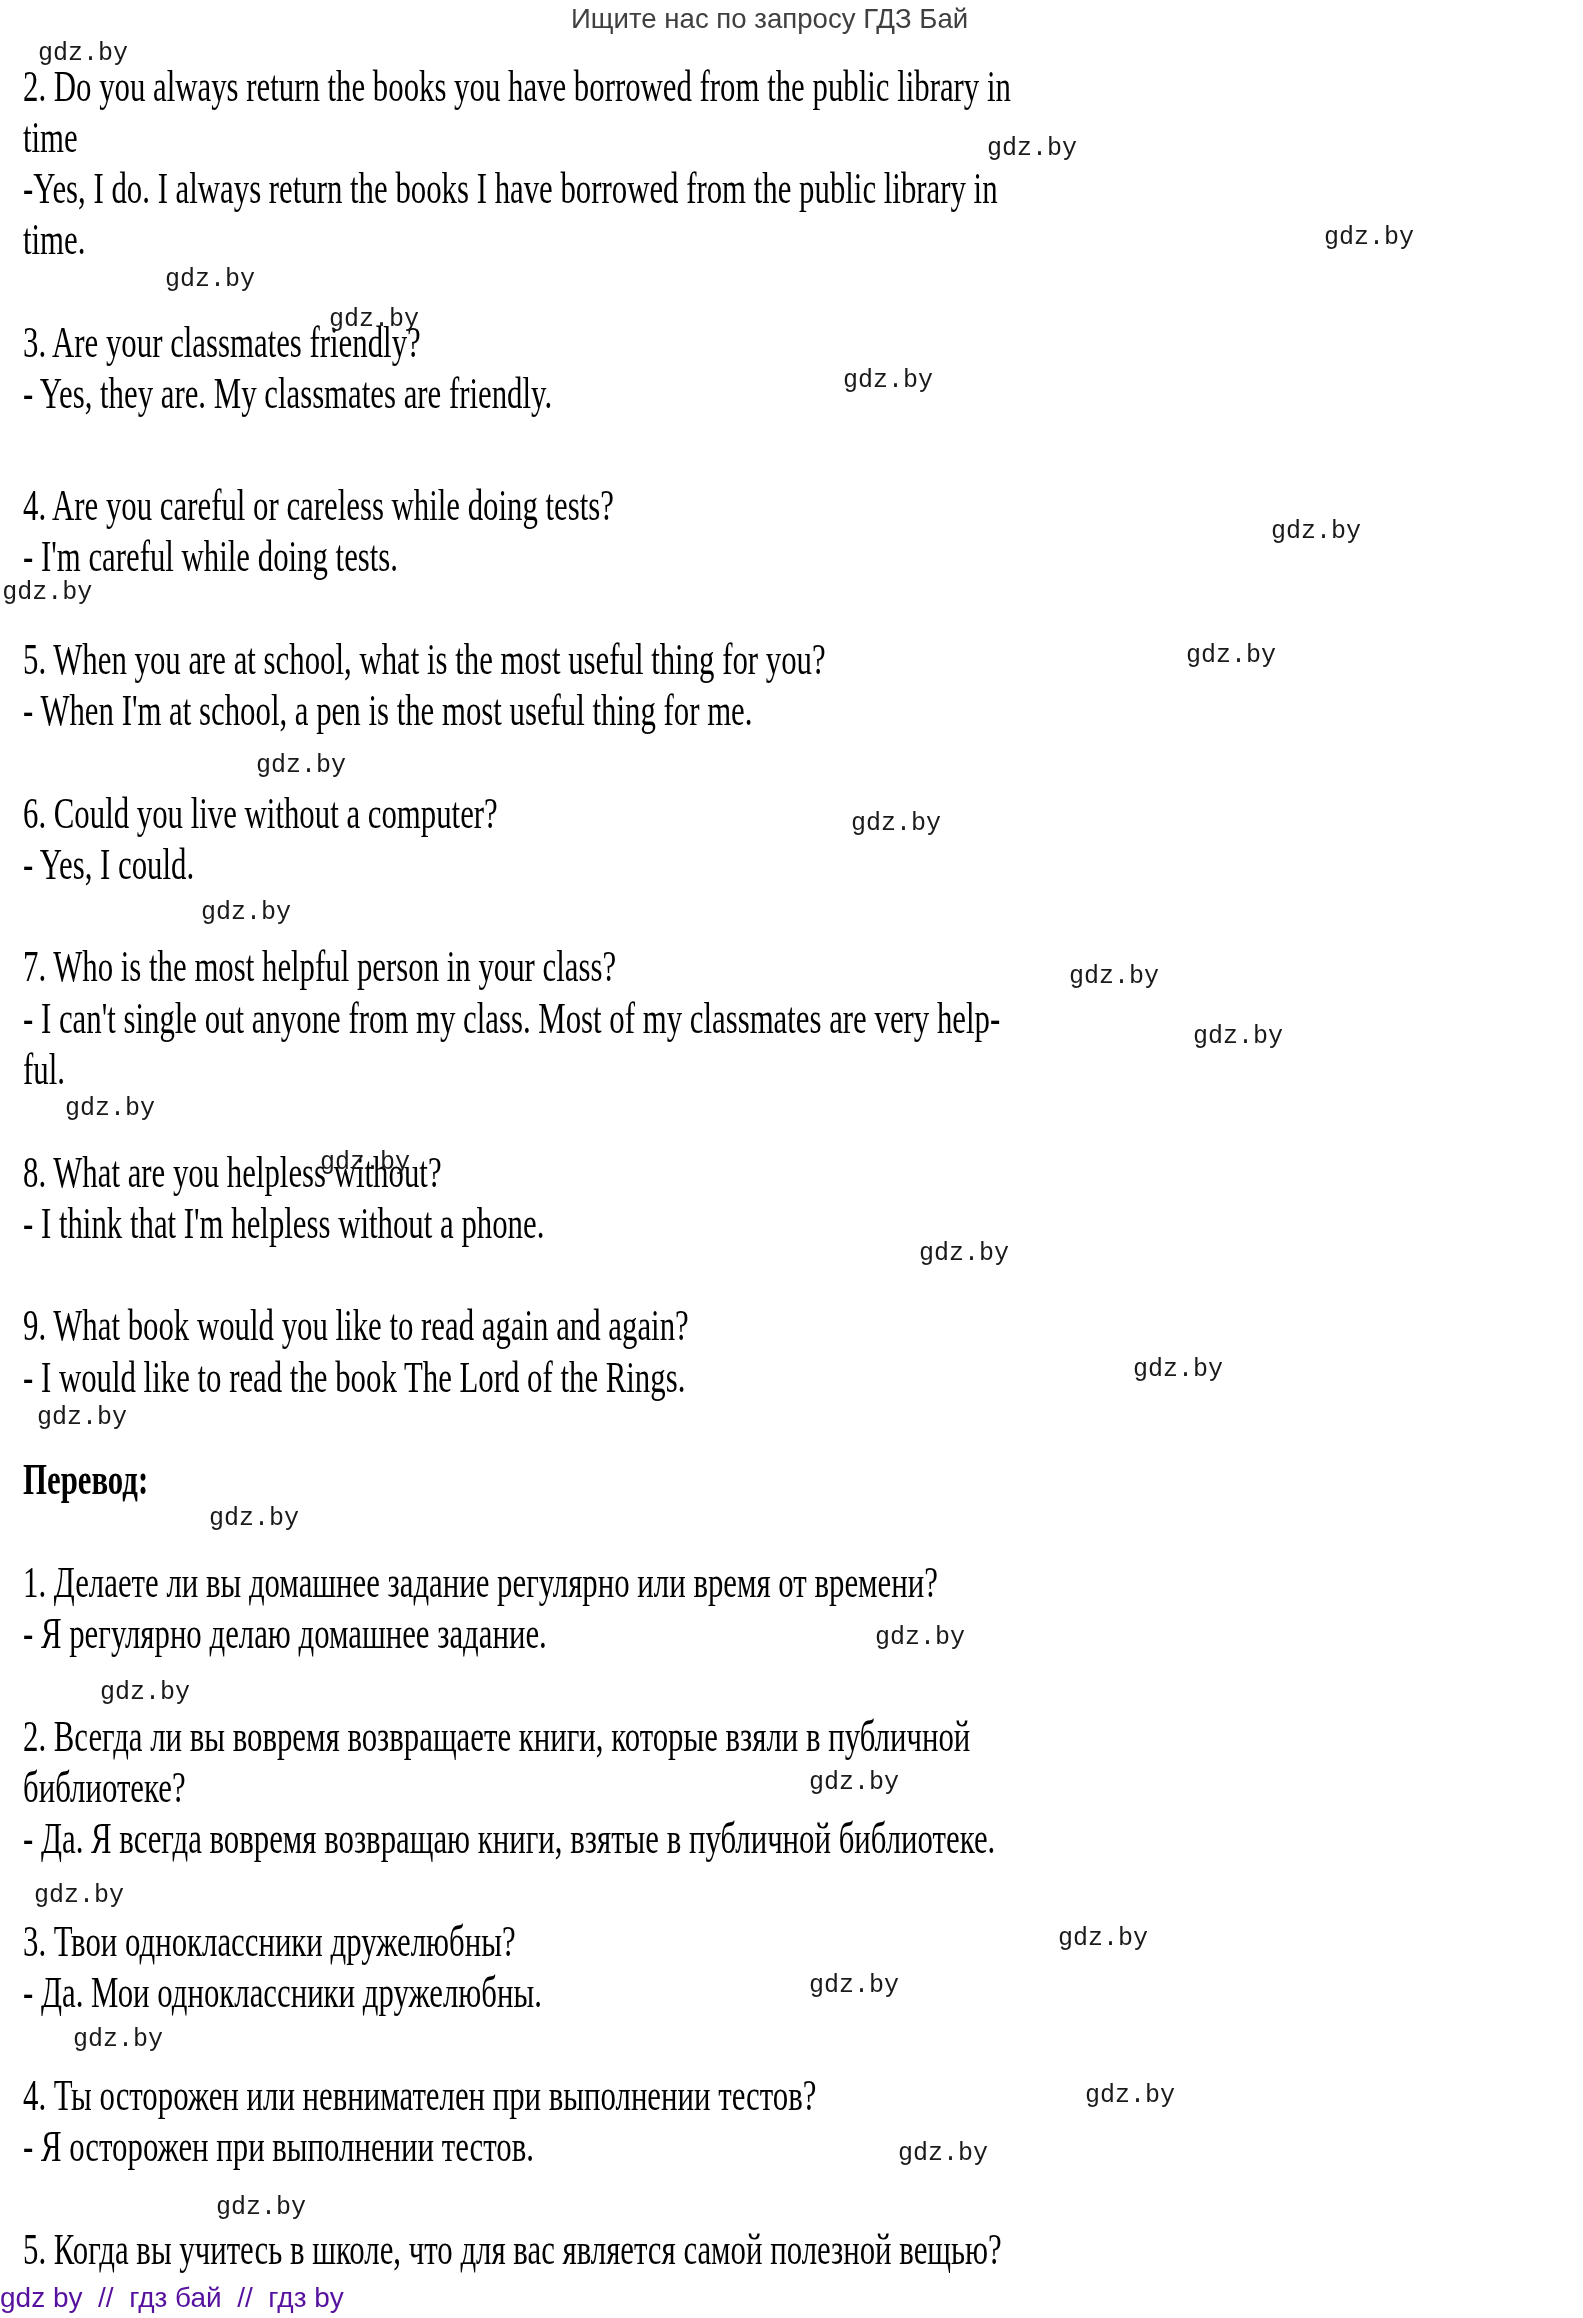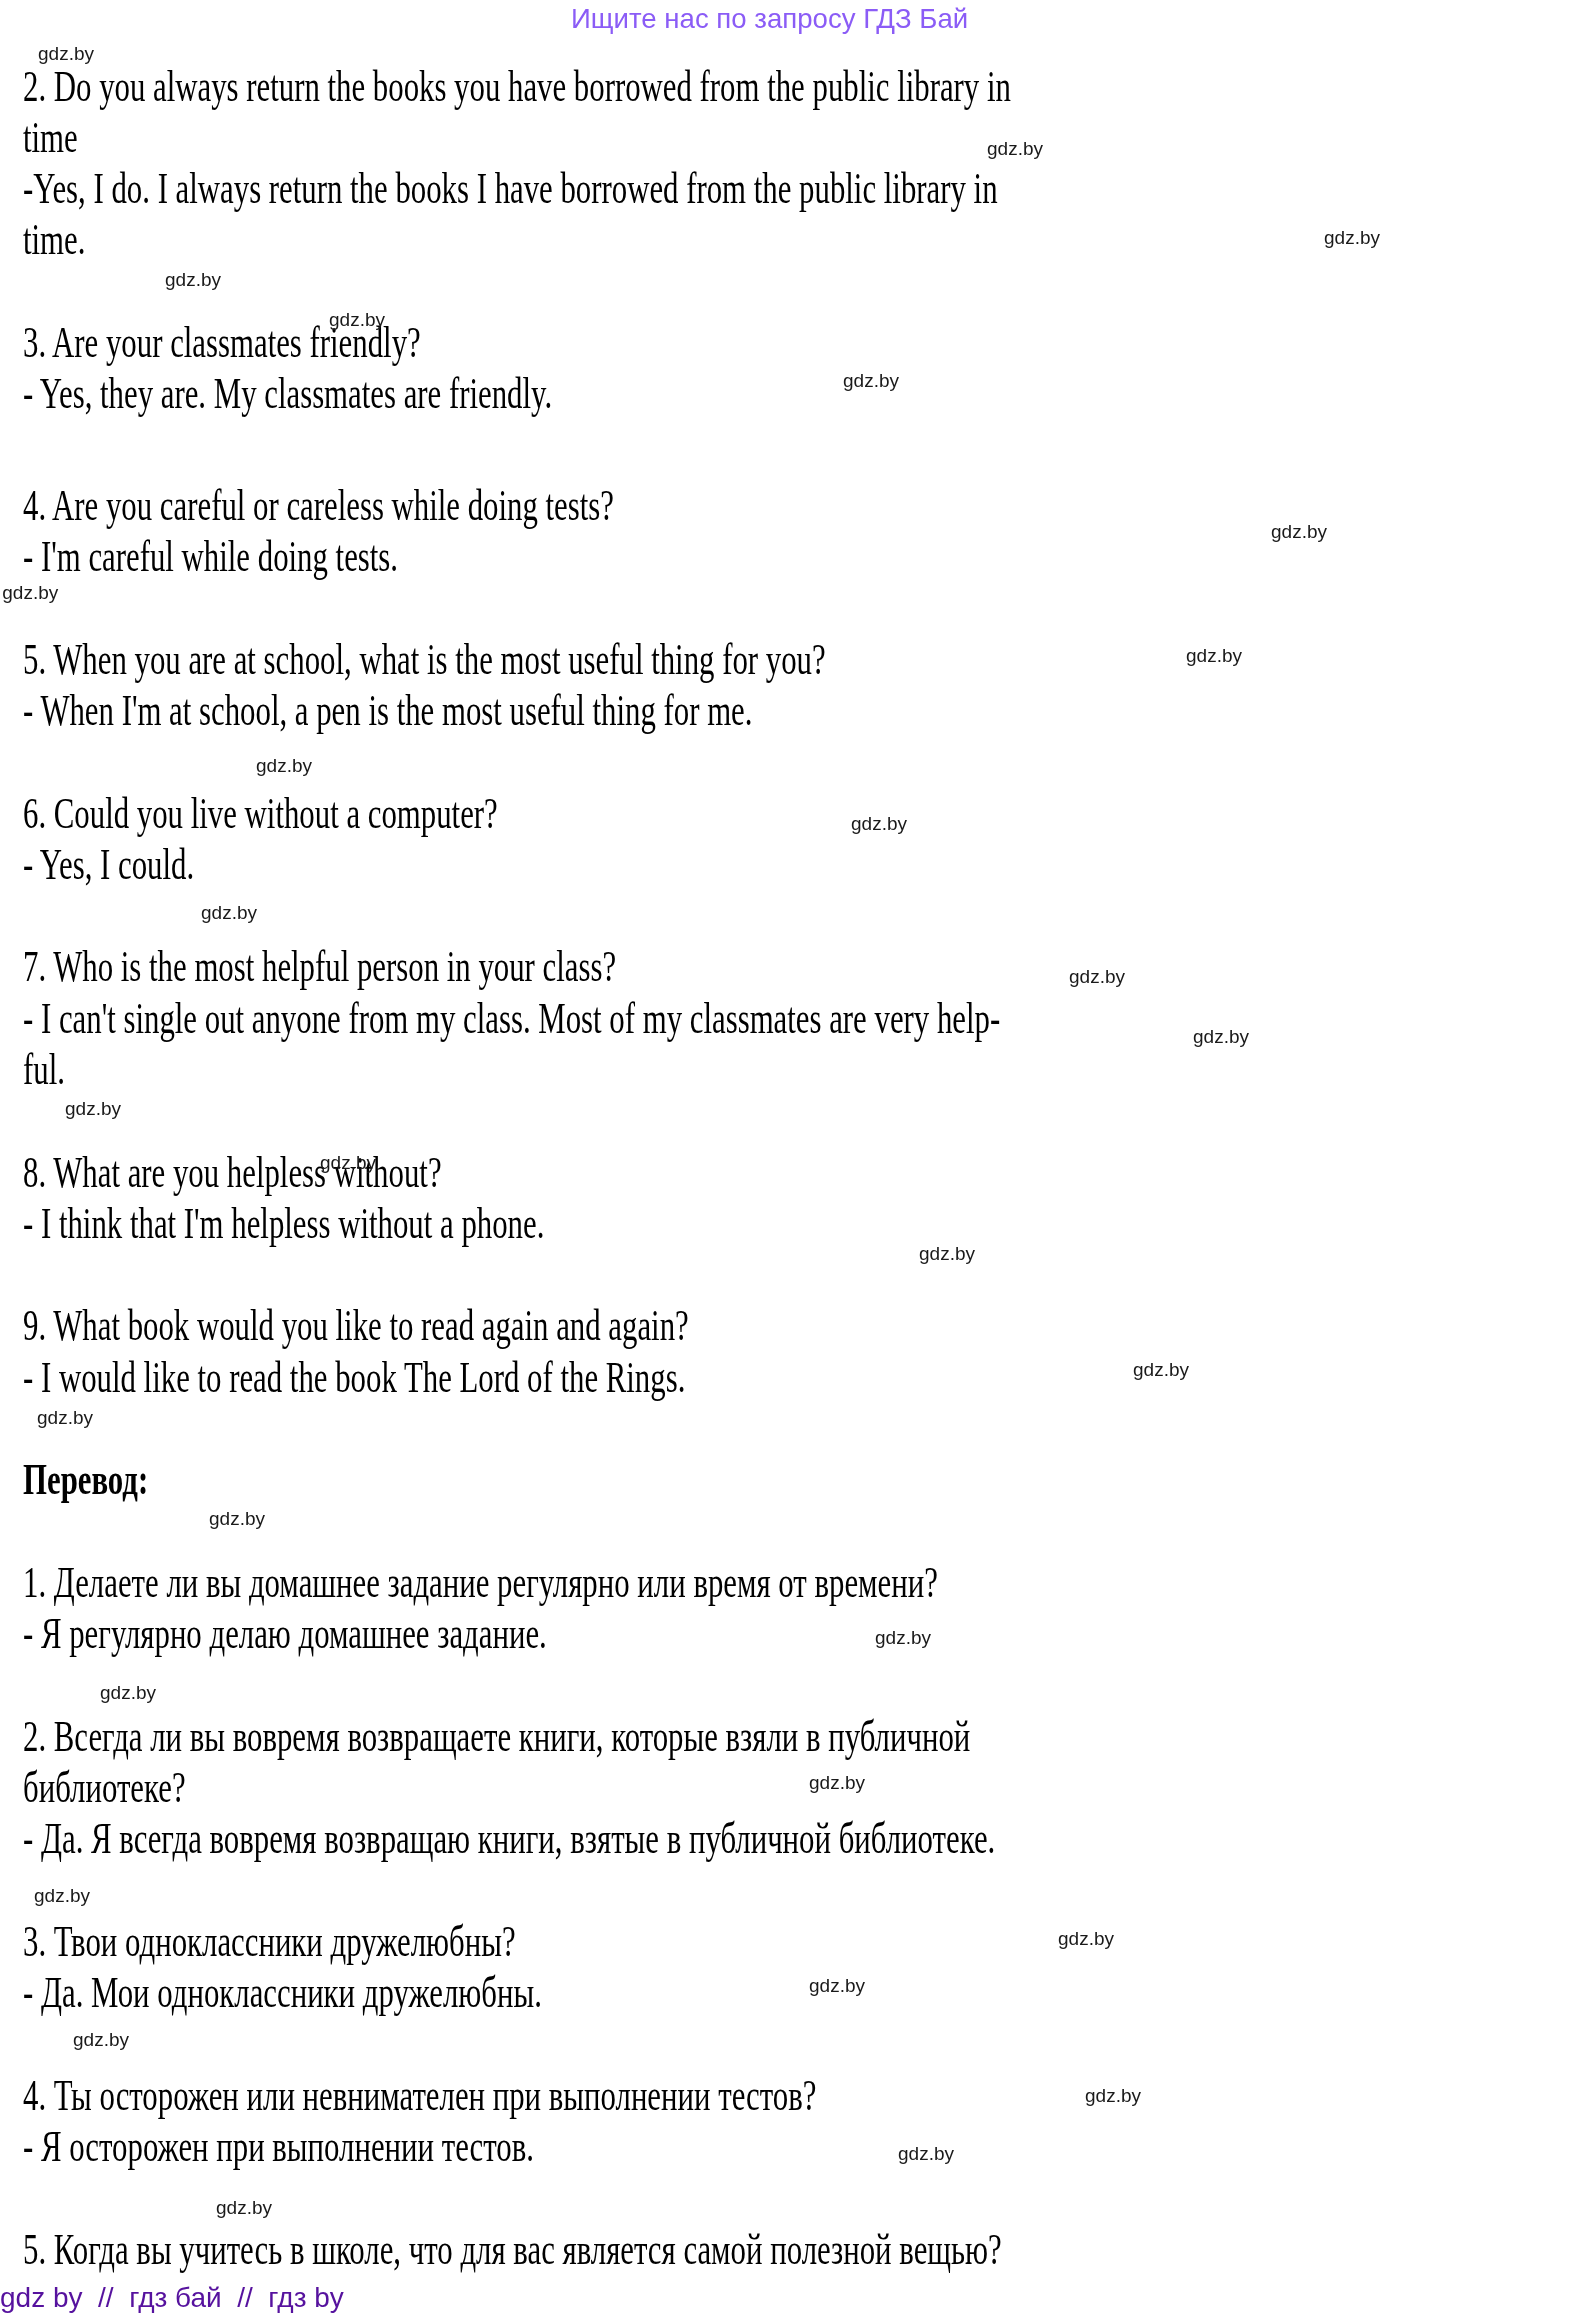--- a/index.html
+++ b/index.html
@@ -27,43 +27,43 @@
     font-size: 44px;
     line-height: 44px;
     color: #000000;
     white-space: nowrap;
     transform: scaleX(0.70);
     transform-origin: 0 50%;
   }
   .line.bold { font-weight: bold; }
   .watermark {
     position: absolute;
-    font-family: Liberation Sans, sans-serif;
-    font-size: 19px;
+    font-family: Liberation Mono, monospace;
+    font-size: 25px;
     line-height: 21.4px;
     color: #1a1a1a;
     white-space: nowrap;
   }
   .footer-watermark {
     position: absolute;
     left: 0;
     right: 0;
     bottom: 4.6px;
     text-align: left;
     font-family: "Liberation Sans", sans-serif;
     font-size: 28px;
     white-space: pre;
   }
 </style>
 </head>
 <body>
 
 <div class="page">
 
-  <div class="promo-header" style="color: #8b5cf6;">Ищите нас по запросу ГДЗ Бай</div>
+  <div class="promo-header" style="color: #404040;">Ищите нас по запросу ГДЗ Бай</div>
 
   <div>
 
       <div class="line" style="top: 71px;">2. Do you always return the books you have borrowed from the public library in</div>
 
       <div class="line" style="top: 122px;">time</div>
 
       <div class="line" style="top: 173px;">-Yes, I do. I always return the books I have borrowed from the public library in</div>
 
       <div class="line" style="top: 224px;">time.</div>

